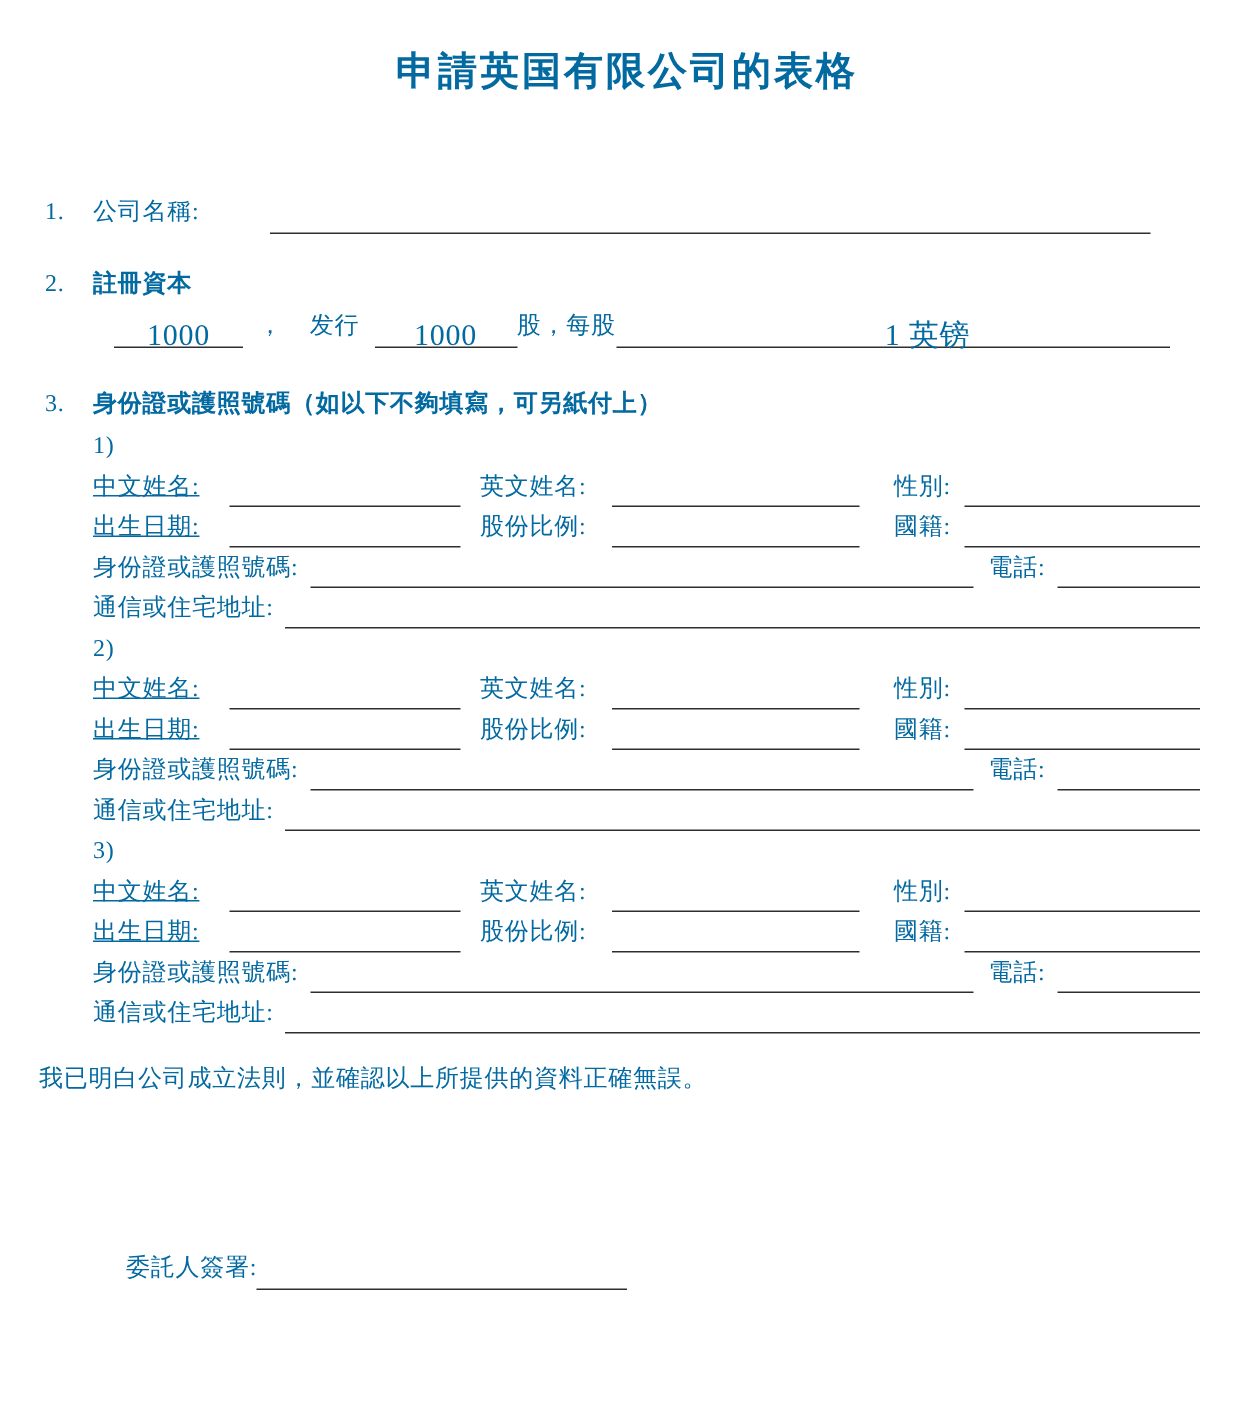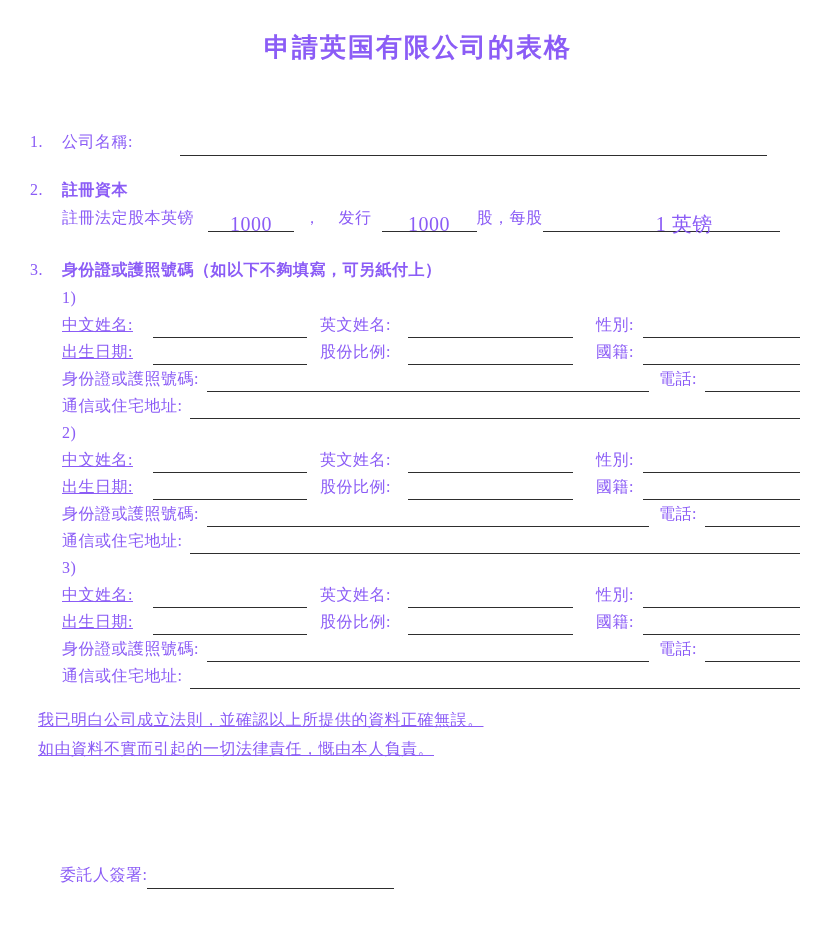--- a/index.html
+++ b/index.html
@@ -1,18 +1,18 @@
 <!DOCTYPE html>
 <html><head>
 <meta charset="utf-8">
 <style>
   html,body { margin:0; padding:0; background:#ffffff; }
   .page {
     width:836px; height:937px; box-sizing:border-box; overflow:hidden;
-    background:#ffffff; color:#8b5cf6;
+    background:#ffffff; color:#0369a1;
     font-family:"Liberation Serif","DejaVu Serif",serif;
     font-size:16px; letter-spacing:0.5px;
   }
   .title {
     padding-top:30px; text-align:center;
     font-size:26px; font-weight:bold; letter-spacing:2px; line-height:36px;
   }
   .row { display:flex; align-items:flex-end; height:28px; line-height:28px; white-space:nowrap; }
   .prow { height:27px; line-height:27px; }
   .fill { border-bottom:1px solid #2e2e2e; height:22px; box-sizing:border-box; }
@@ -34,22 +34,22 @@
   .ml13 { margin-left:13px; }
   .ml14 { margin-left:14px; }
   .ml12 { }
   .mr8  { margin-right:8px; }
   .s1 { margin-top:62px; padding-left:30px; padding-right:69px; }
   .s2 { margin-top:20px; padding-left:30px; padding-right:56px; }
   .s2row { padding-left:32px; }
   .lastfill { padding-left:46px; text-align:center; }
   .s3 { margin-top:24px; padding-left:30px; padding-right:36px; }
   .pindent { padding-left:32px; }
-  .decl { margin-top:16px; padding-left:38px; line-height:29px;text-decoration:underline; }
-  .sig { margin-top:98px; padding-left:60px; }
+  .decl { margin-top:16px; padding-left:26px; line-height:29px; }
+  .sig { margin-top:98px; padding-left:84px; }
 </style>
 </head>
 <body>
 
 <div class="page">
 
   <div class="title">申請英国有限公司的表格</div>
 
   <div class="s1">
     <div class="row">
@@ -58,21 +58,20 @@
       <div class="fill flex"></div>
     </div>
   </div>
 
   <div class="s2">
     <div class="row">
       <span class="num">2.</span>
       <span class="bold">註冊資本</span>
     </div>
     <div class="row s2row">
-      <span>註冊法定股本英镑</span>
       <div class="fill val w86 ml14">1000</div>
       <span class="ml10 mr8">，</span>
       <span class="ml10">发行</span>
       <div class="fill val w95 ml10">1000</div>
       <span>股，</span>
       <span class="ml12">每股</span>
       <div class="fill val flex lastfill">1 英镑</div>
     </div>
   </div>
 
@@ -174,21 +173,20 @@
       </div>
       <div class="row prow pindent">
         <span>通信或住宅地址:</span>
         <div class="fill flex ml8"></div>
       </div>
     </div>
   </div>
 
   <div class="decl">
     <div>我已明白公司成立法則，並確認以上所提供的資料正確無誤。</div>
-    <div>如由資料不實而引起的一切法律責任，慨由本人負責。</div>
   </div>
 
   <div class="sig">
     <div class="row">
       <span>委託人簽署:</span>
       <div class="fill w247 ml12"></div>
     </div>
   </div>
 
 </div>

